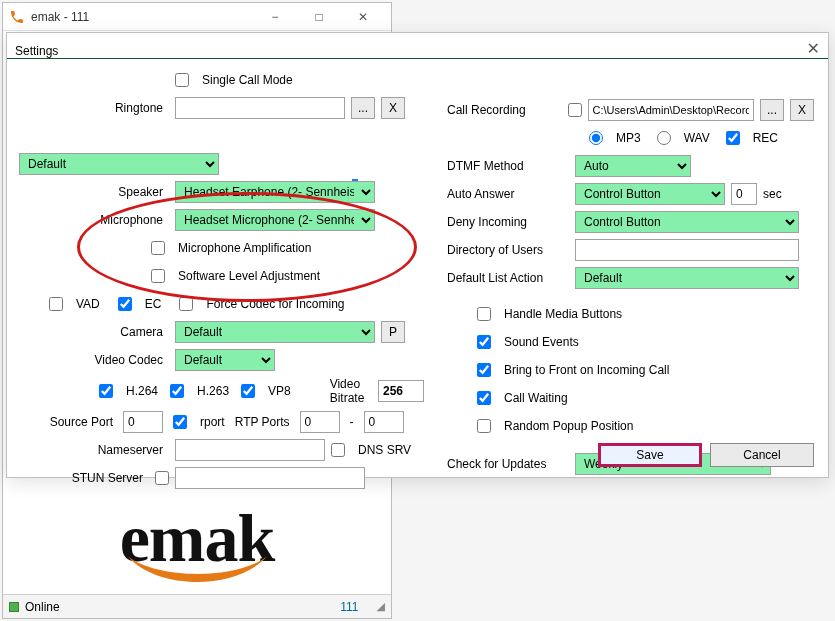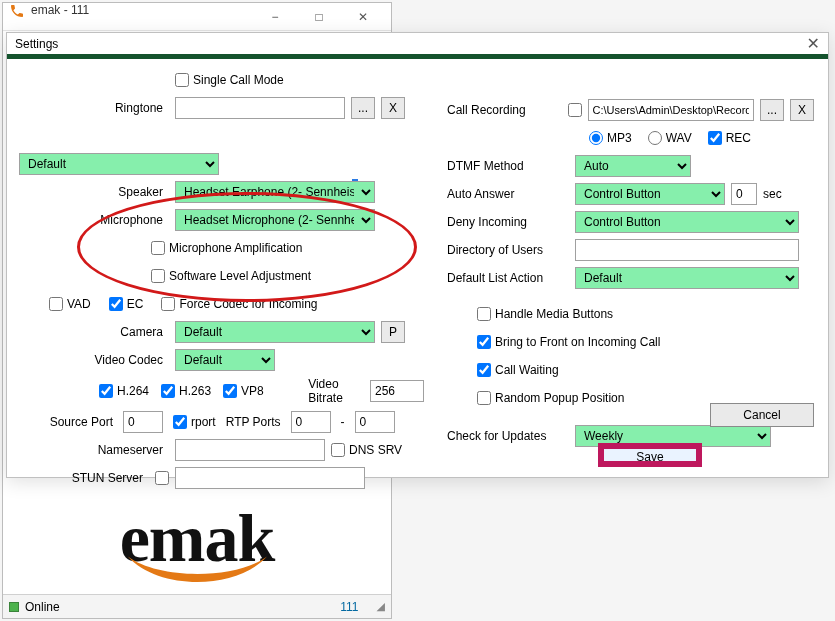--- a/index.html
+++ b/index.html
@@ -19,21 +19,21 @@
   .outer-window {
     position: absolute;
     left: 2px; top: 2px;
     width: 390px; height: 617px;
     background: #fff;
     border: 1px solid #bcbcbc;
   }
   .outer-title {
     height: 28px;
     display: flex;
-    align-items: flex-start;
+    align-items: center;
     padding: 0 6px;
     font-size: 12px;
     color: #333;
     gap: 6px;
     border-bottom: 1px solid #e5e5e5;
   }
   .phone-icon svg { width: 16px; height: 16px; display: block; }
   .wnd-controls {
     margin-left: auto;
     display: flex;
@@ -48,24 +48,24 @@
   .settings {
     position: absolute;
     left: 6px; top: 32px;
     width: 823px; height: 446px;
     background: #fff;
     border: 1px solid #c0c0c0;
     box-shadow: 0 4px 18px rgba(0,0,0,.12);
   }
   .settings-header {
     height: 26px;
-    display: flex; align-items: center;
+    display: flex; align-items: flex-end;
     padding: 0 8px;
     font-size: 12px;
-    border-bottom: 5px solid #14532d;
+    border-bottom: 1px solid #14532d;
     gap: 28px;
   }
   .settings-header .close {
     margin-left: auto; font-size: 16px; color: #555; cursor: pointer;
   }
 
   .settings-body {
     position: relative;
     padding: 10px 12px;
     height: calc(100% - 26px);
@@ -108,21 +108,21 @@
   select { background: #86efac; }
   input[type=text].white { background: #fff; }
   .mini-btn {
     height: 22px; min-width: 24px;
     border: 1px solid #a0a0a0;
     background: #eaeaea;
     font: inherit;
     display: inline-flex; align-items: center; justify-content: center;
     padding: 0 6px;
   }
-  .chk { display: inline-flex; align-items: flex-end; gap: 4px; }
+  .chk { display: inline-flex; align-items: flex-end; gap: 13px; }
   input[type=checkbox], input[type=radio] {
     width: 14px; height: 14px; margin: 0;
   }
 
   
   .blue-handle {
     position: absolute;
     left: 345px; top: 120px;
     width: 6px; height: 14px;
     background: #2a7be4;
@@ -144,21 +144,21 @@
     right: 14px; bottom: 10px;
     display: flex; gap: 8px;
   }
   .dlg-btn {
     height: 24px; width: 104px;
     border: 1px solid #8a8a8a;
     background: #eaeaea;
     font: inherit;
     text-align: center;
   }
-  .dlg-btn.primary { border: 6px solid #be185d; background: #eaf3ff; margin-top: 40px; }
+  .dlg-btn.primary { border: 3px solid #be185d; background: #eaf3ff; }
 
   
   .logo-zone {
     position: absolute;
     left: 0; right: 0; top: 480px; bottom: 24px;
     display: flex; align-items: center; justify-content: center;
     background: #fff;
   }
   .logo { font-family: Georgia, "Times New Roman", serif; font-size: 68px; font-weight: bold; color: #111; position: relative; letter-spacing: -1px;}
   .logo .arc {
@@ -299,21 +299,21 @@
         <label class="chk">
             <input type="checkbox" checked="" style="">
             <span>H.263</span>
           </label>
         <label class="chk">
             <input type="checkbox" checked="" style="">
             <span>VP8</span>
           </label>
         <span style="width:28px"></span>
         <span>Video Bitrate</span>
-        <input type="text" class="white" style="width: 54px;" value="256">
+        <input type="text" class="white" style="width: 46px; font-weight: bold;" value="256">
       </div>
 
       <div class="row" style="gap:10px;">
         <span style="width:94px; text-align:right;">Source Port</span>
         <input type="text" class="white" style="width: 40px;" value="0">
         <label class="chk">
             <input type="checkbox" checked="" style="">
             <span>rport</span>
           </label>
         <span>RTP Ports</span>
@@ -390,20 +390,26 @@
 
       <div class="row" style="padding-left:30px;">
           <label class="chk">
             <input type="checkbox" style="">
             <span>Handle Media Buttons</span>
           </label>
         </div>
       <div class="row" style="padding-left:30px;">
           <label class="chk">
             <input type="checkbox" checked="" style="">
+            <span>Sound Events</span>
+          </label>
+        </div>
+      <div class="row" style="padding-left:30px;">
+          <label class="chk">
+            <input type="checkbox" checked="" style="">
             <span>Bring to Front on Incoming Call</span>
           </label>
         </div>
       <div class="row" style="padding-left:30px;">
           <label class="chk">
             <input type="checkbox" checked="" style="">
             <span>Call Waiting</span>
           </label>
         </div>
       <div class="row" style="padding-left:30px;">

